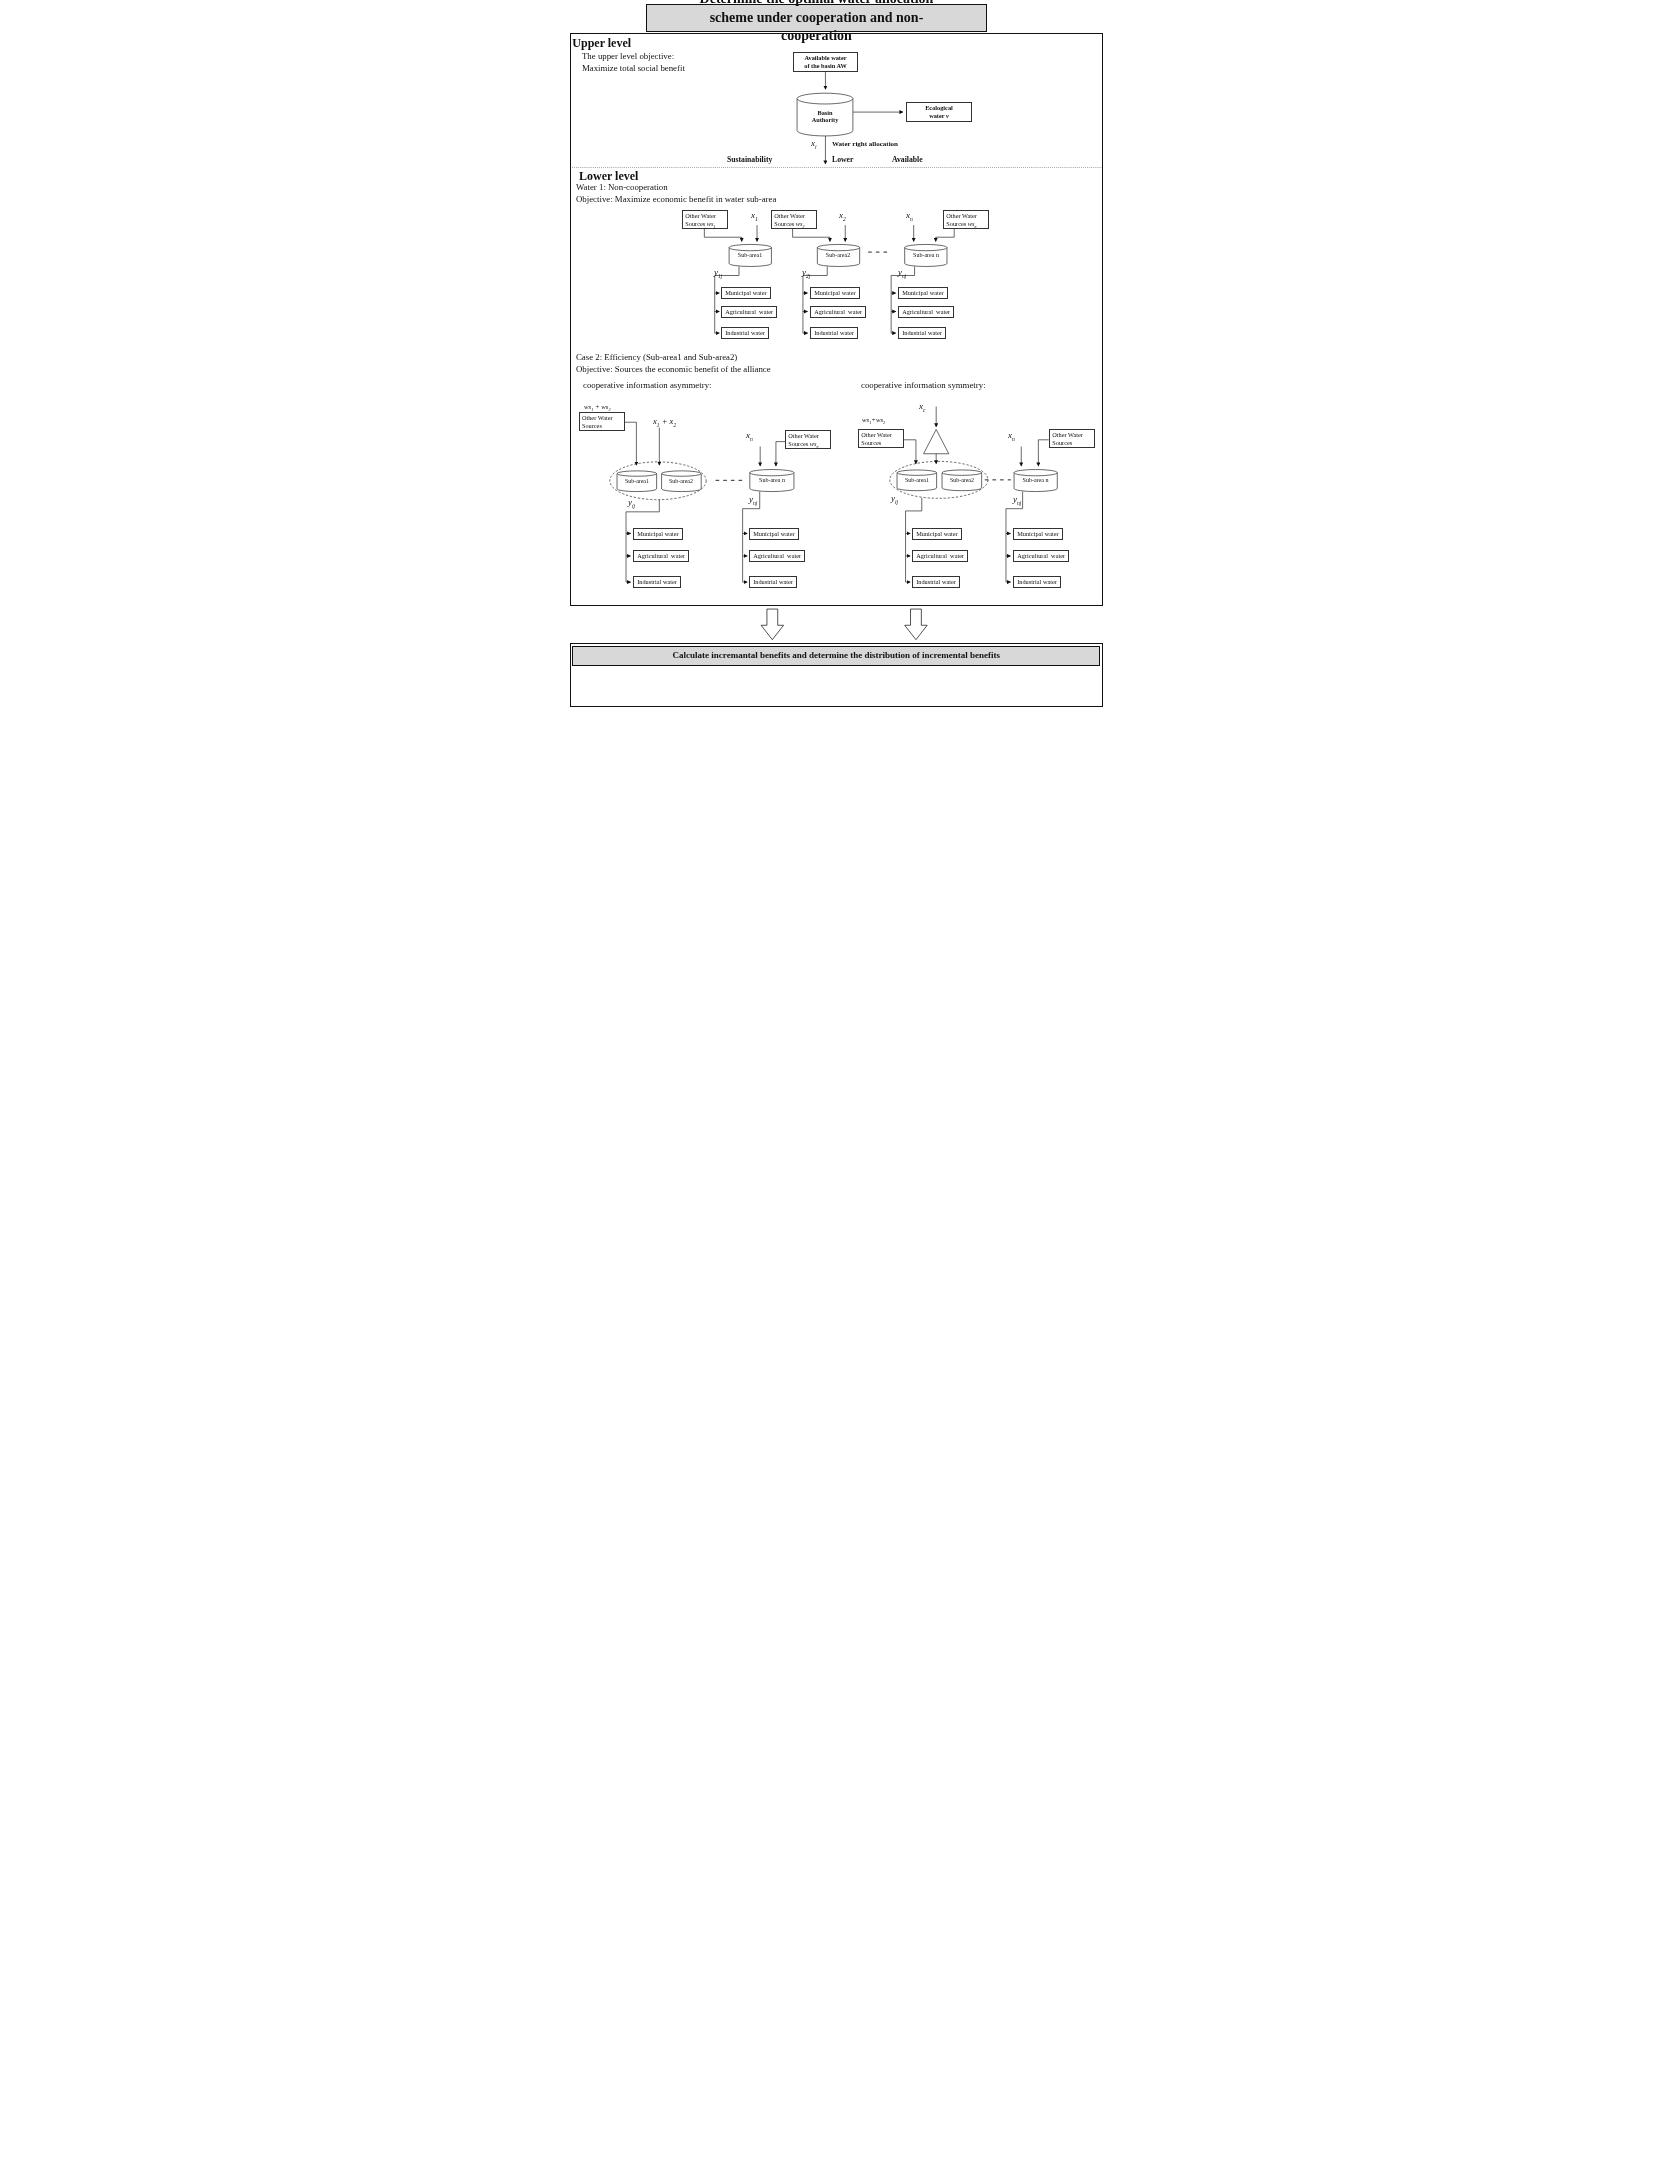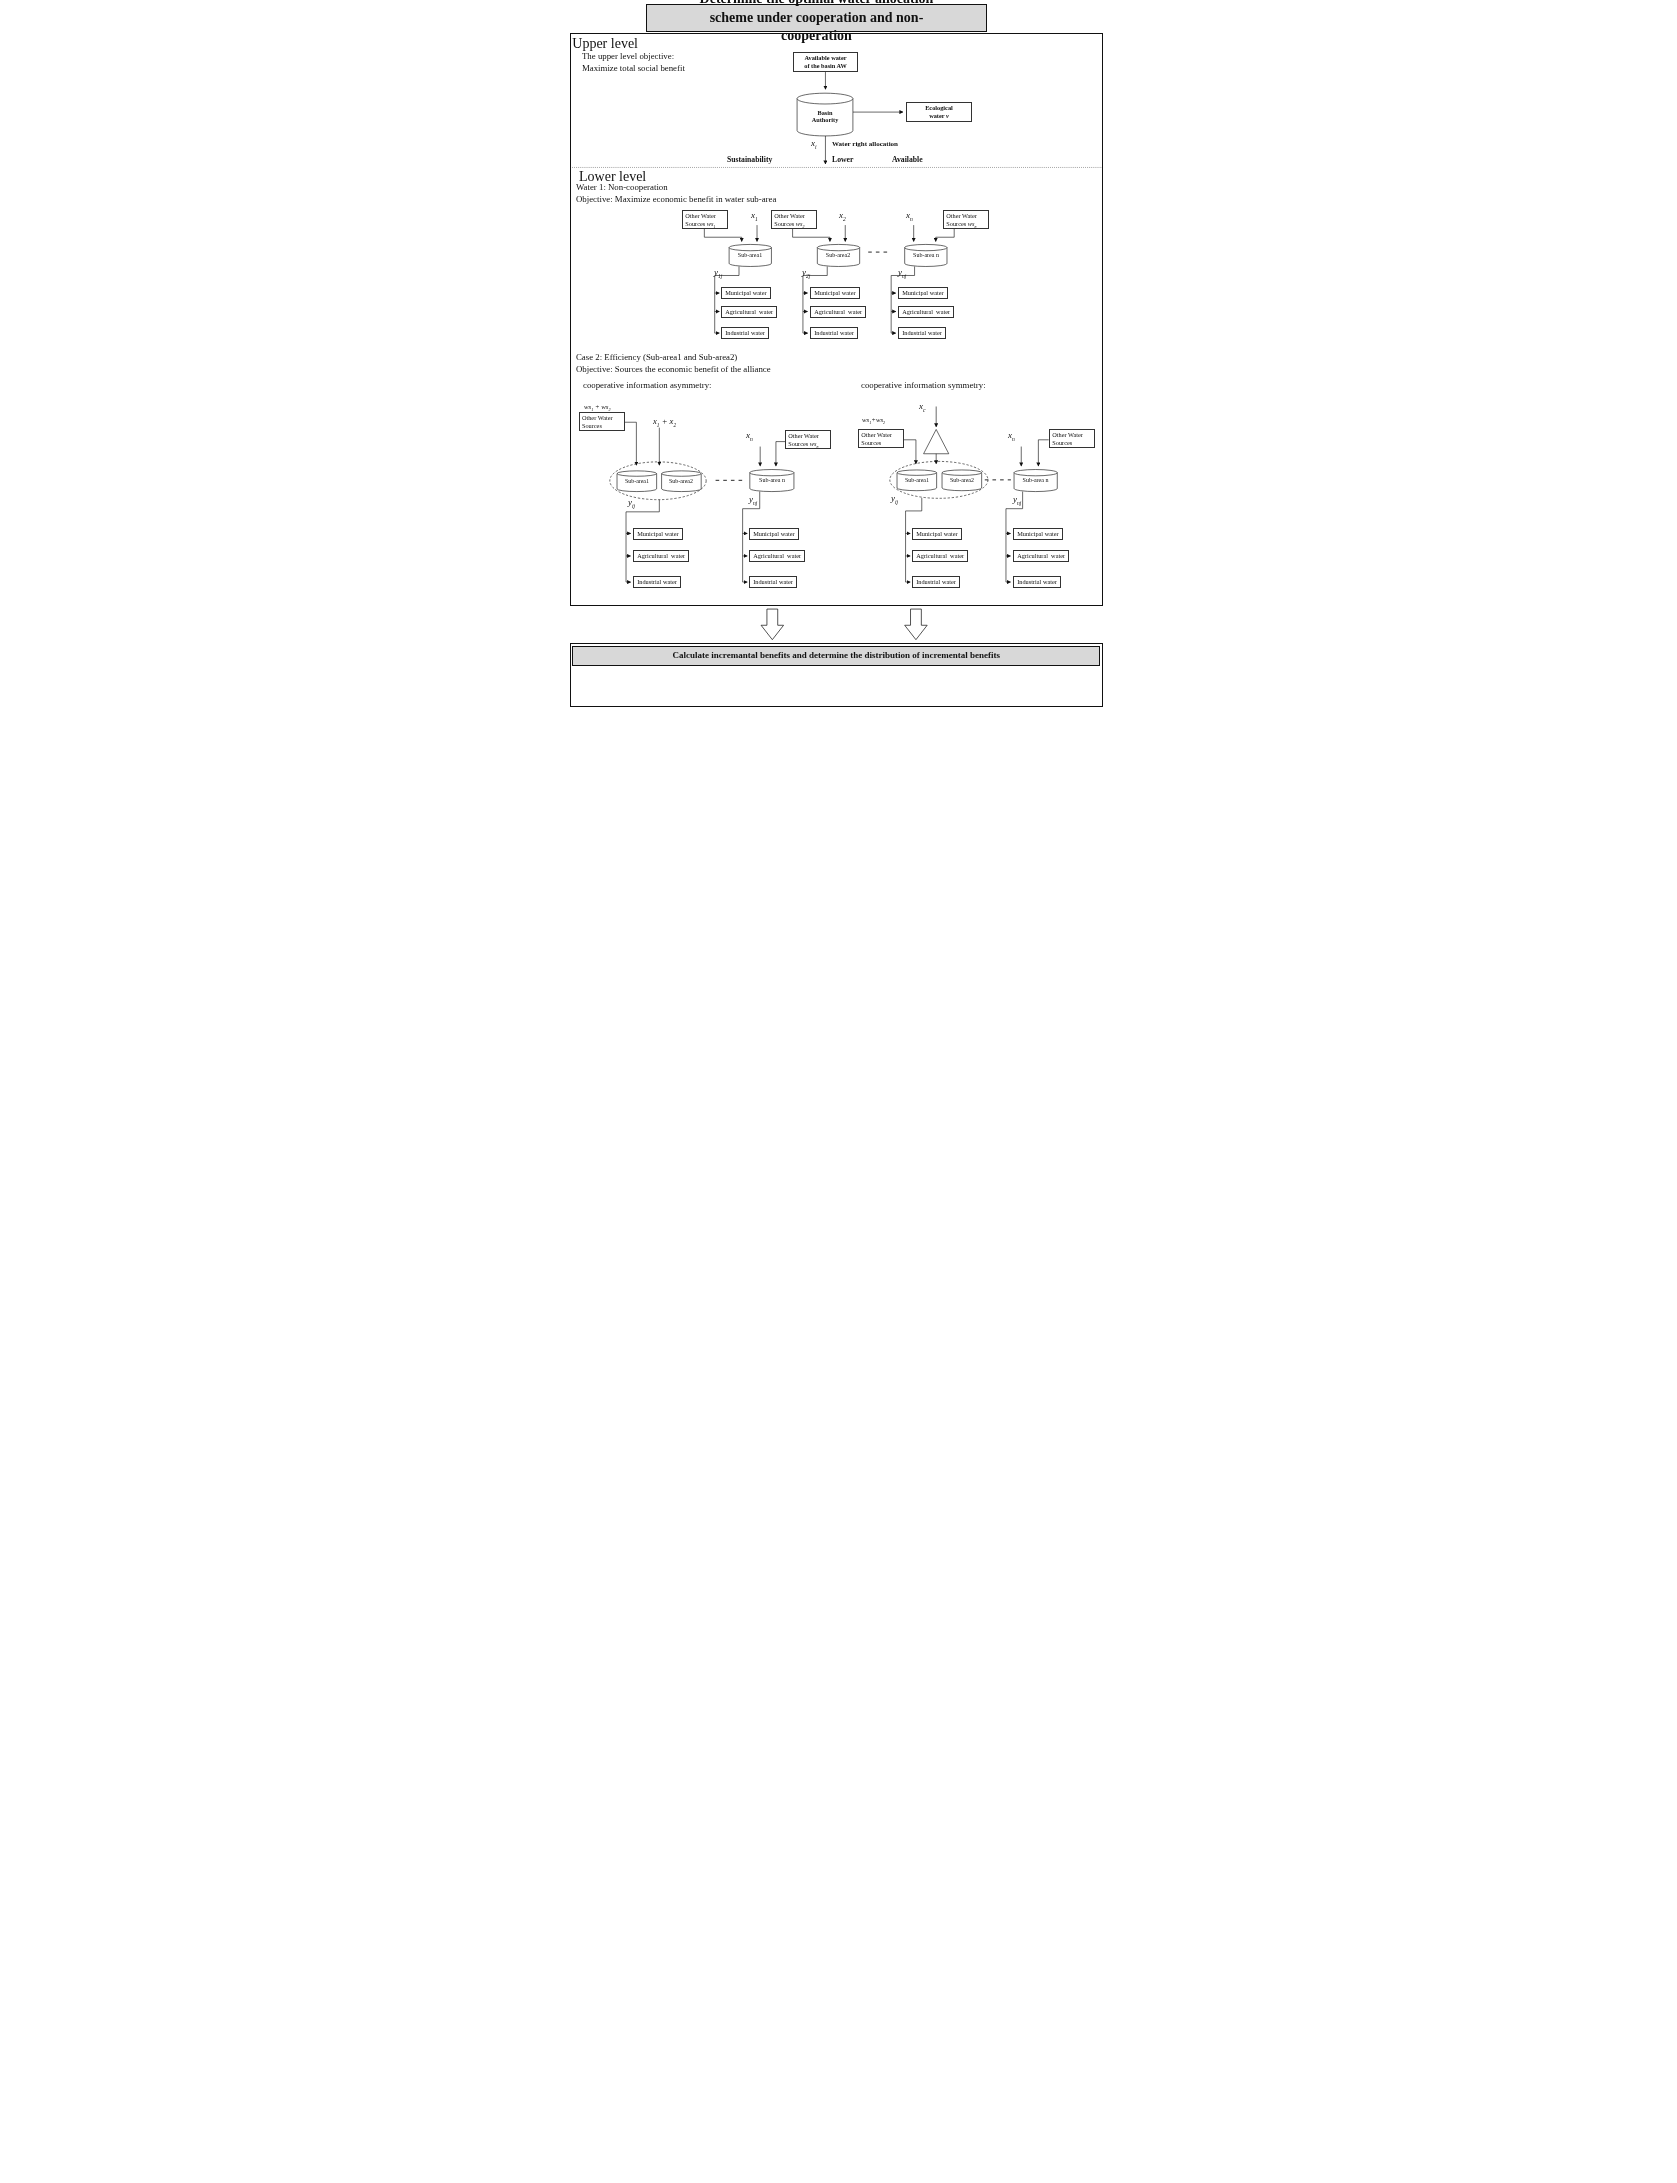--- a/index.html
+++ b/index.html
@@ -3,21 +3,21 @@
 <meta charset="utf-8">
 <style>
   *{box-sizing:border-box;margin:0;padding:0}
   html,body{background:#fff}
   body{font-family:"Liberation Serif","DejaVu Serif",serif;color:#111}
   .canvas{position:relative;width:545px;height:709px;background:#fff;margin:0 auto;overflow:hidden}
   .abs{position:absolute}
   svg.lines{position:absolute;left:0;top:0}
   .frame{border:0.9px solid #111;background:transparent}
   .gray-box{background:#d8d8d8;border:0.7px solid #111;font-weight:bold;text-align:center;display:flex;align-items:center;justify-content:center;line-height:1.3}
-  .h1{font-weight:normal;font-size:14px;white-space:pre}
+  .h1{font-weight:bold;font-size:12px;white-space:pre}
   .txt{font-size:8.8px;line-height:1.38;white-space:pre-line}
   .box{border:0.6px solid #333;background:#fff;font-size:6.3px;line-height:1.22;padding:0.9px 2.3px}
   .box.bb{font-weight:bold;text-align:center;white-space:pre-line;padding:1.4px 1.8px}
   .src{width:46px}
   .water{white-space:pre;padding:1.4px 3.2px}
   .cyl-label{font-size:6px;text-align:center;line-height:1.1}
   .ml{font-size:9px;font-style:italic;white-space:pre}
   .ml-sm{font-size:6.8px;font-style:italic;white-space:pre}
   .ml-md{font-size:8.6px;font-style:italic;white-space:pre}
   sub{font-size:62%;font-style:italic;line-height:0}

